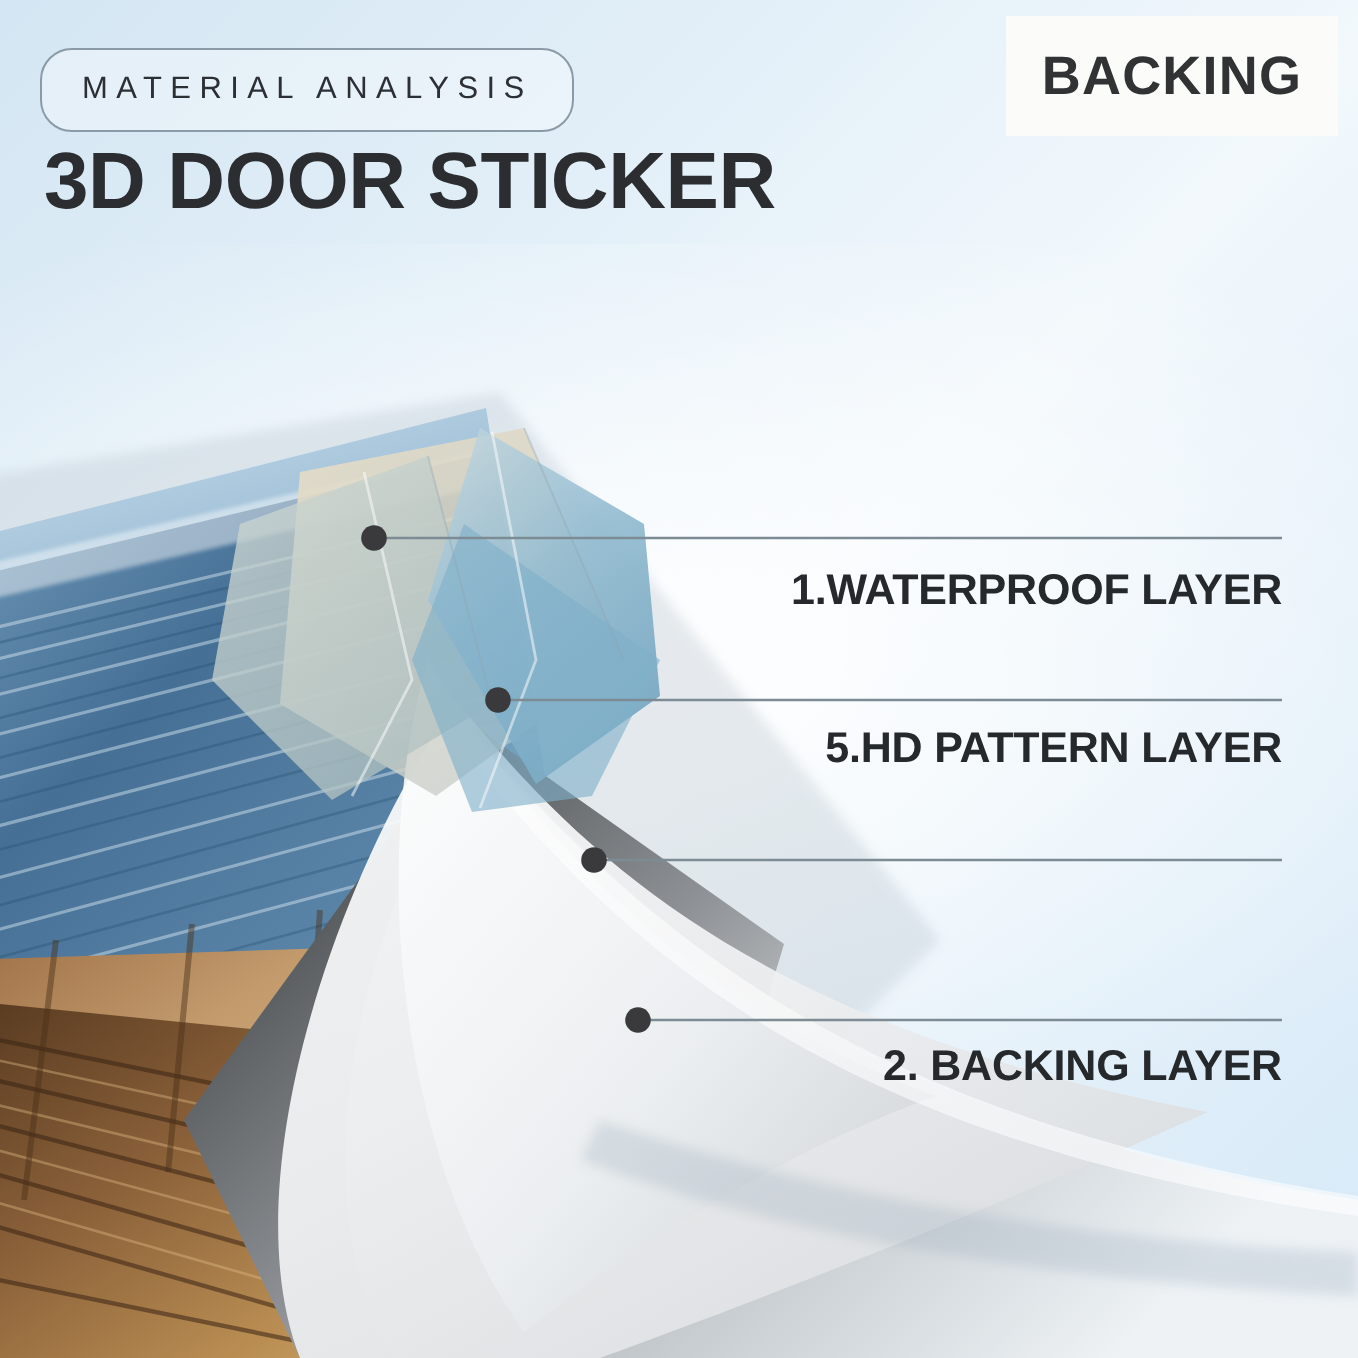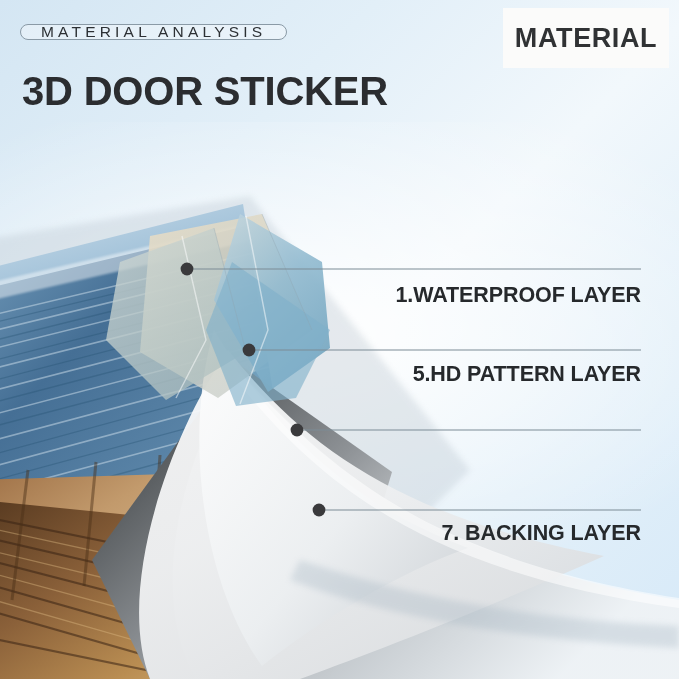--- a/index.html
+++ b/index.html
@@ -25,21 +25,21 @@
     height: 70%;
     background: radial-gradient(ellipse at 42% 45%, rgba(255,255,255,0.92) 0%, rgba(255,255,255,0.45) 35%, rgba(255,255,255,0) 68%);
     pointer-events: none;
   }
 
   
   .pill {
     position: absolute;
     left: 20px;
     top: 24px;
-    height: 16px;
+    height: 42px;
     padding: 0 20px;
     display: flex;
     align-items: center;
     border: 1.4px solid #8a9aa6;
     border-radius: 16px;
     background: rgba(255,255,255,0.35);
     font-size: 15.5px;
     letter-spacing: 4.2px;
     color: #2c3034;
     font-weight: 400;
@@ -298,27 +298,27 @@
     <g fill="#3a3a3c">
       <circle cx="187" cy="269" r="6.4"></circle>
       <circle cx="249" cy="350" r="6.4"></circle>
       <circle cx="297" cy="430" r="6.4"></circle>
       <circle cx="319" cy="510" r="6.4"></circle>
     </g>
   </svg>
 
   <div class="lbl c1">1.WATERPROOF LAYER</div>
   <div class="lbl c2">5.HD PATTERN LAYER</div>
-  <div class="lbl c4">7. BACKING LAYER</div>
+  <div class="lbl c4">2. BACKING LAYER</div>
 
   <div class="pill">
     <span>MATERIAL ANALYSIS</span>
   </div>
 
   <div class="title">
     <span class="l2">3D DOOR STICKER</span>
   </div>
 
   <div class="brandbox">
-    <span class="btxt">MATERIAL</span>
+    <span class="btxt">BACKING</span>
   </div>
 
 </div>
 
 </body></html>

